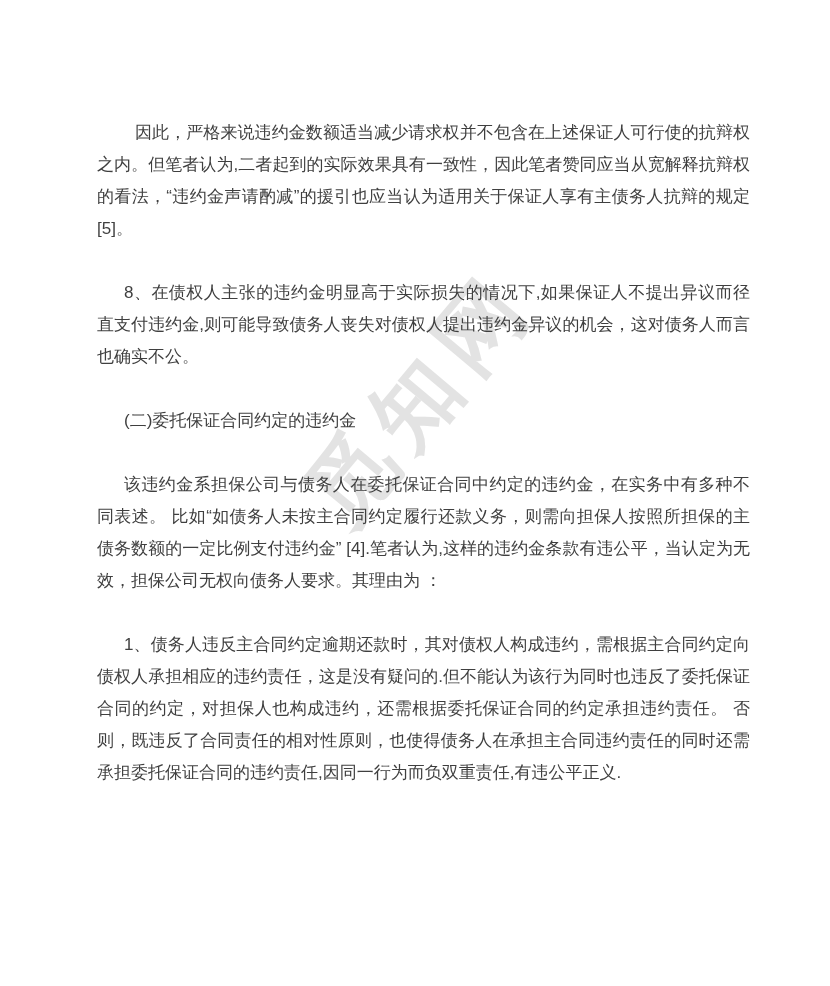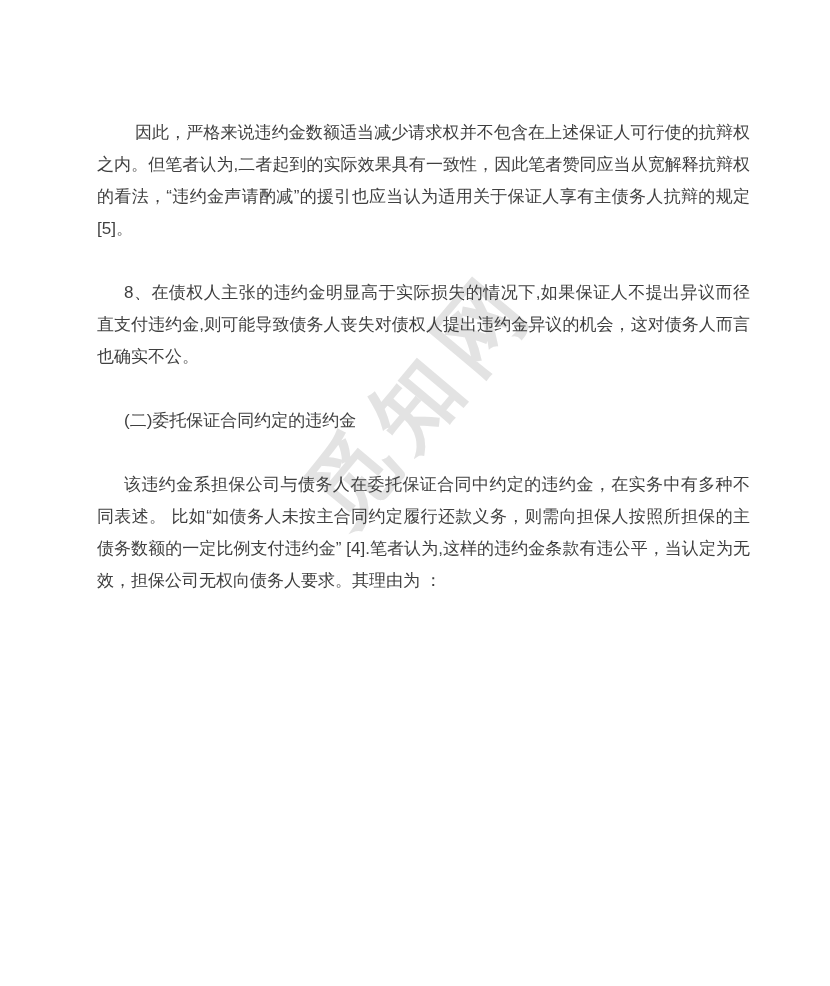--- a/index.html
+++ b/index.html
@@ -62,14 +62,15 @@
   <div class="content">
     <p class="para first-indent-lg">因此，严格来说违约金数额适当减少请求权并不包含在上述保证人可行使的抗辩权之内。但笔者认为,二者起到的实际效果具有一致性，因此笔者赞同应当从宽解释抗辩权的看法，“违约金声请酌减”的援引也应当认为适用关于保证人享有主债务人抗辩的规定[5]。</p>
 
 
     <p class="para">8、在债权人主张的违约金明显高于实际损失的情况下,如果保证人不提出异议而径直支付违约金,则可能导致债务人丧失对债权人提出违约金异议的机会，这对债务人而言也确实不公。</p>
 
     <p class="para">(二)委托保证合同约定的违约金</p>
 
     <p class="para">该违约金系担保公司与债务人在委托保证合同中约定的违约金，在实务中有多种不同表述。 比如“如债务人未按主合同约定履行还款义务，则需向担保人按照所担保的主债务数额的一定比例支付违约金” [4].笔者认为,这样的违约金条款有违公平，当认定为无效，担保公司无权向债务人要求。其理由为 ：</p>
 
+    <p class="para">1、债务人违反主合同约定逾期还款时，其对债权人构成违约，需根据主合同约定向债权人承担相应的违约责任，这是没有疑问的.但不能认为该行为同时也违反了委托保证合同的约定，对担保人也构成违约，还需根据委托保证合同的约定承担违约责任。 否则，既违反了合同责任的相对性原则，也使得债务人在承担主合同违约责任的同时还需承担委托保证合同的违约责任,因同一行为而负双重责任,有违公平正义.</p>
   </div>
 </div>
 
 </body></html>

